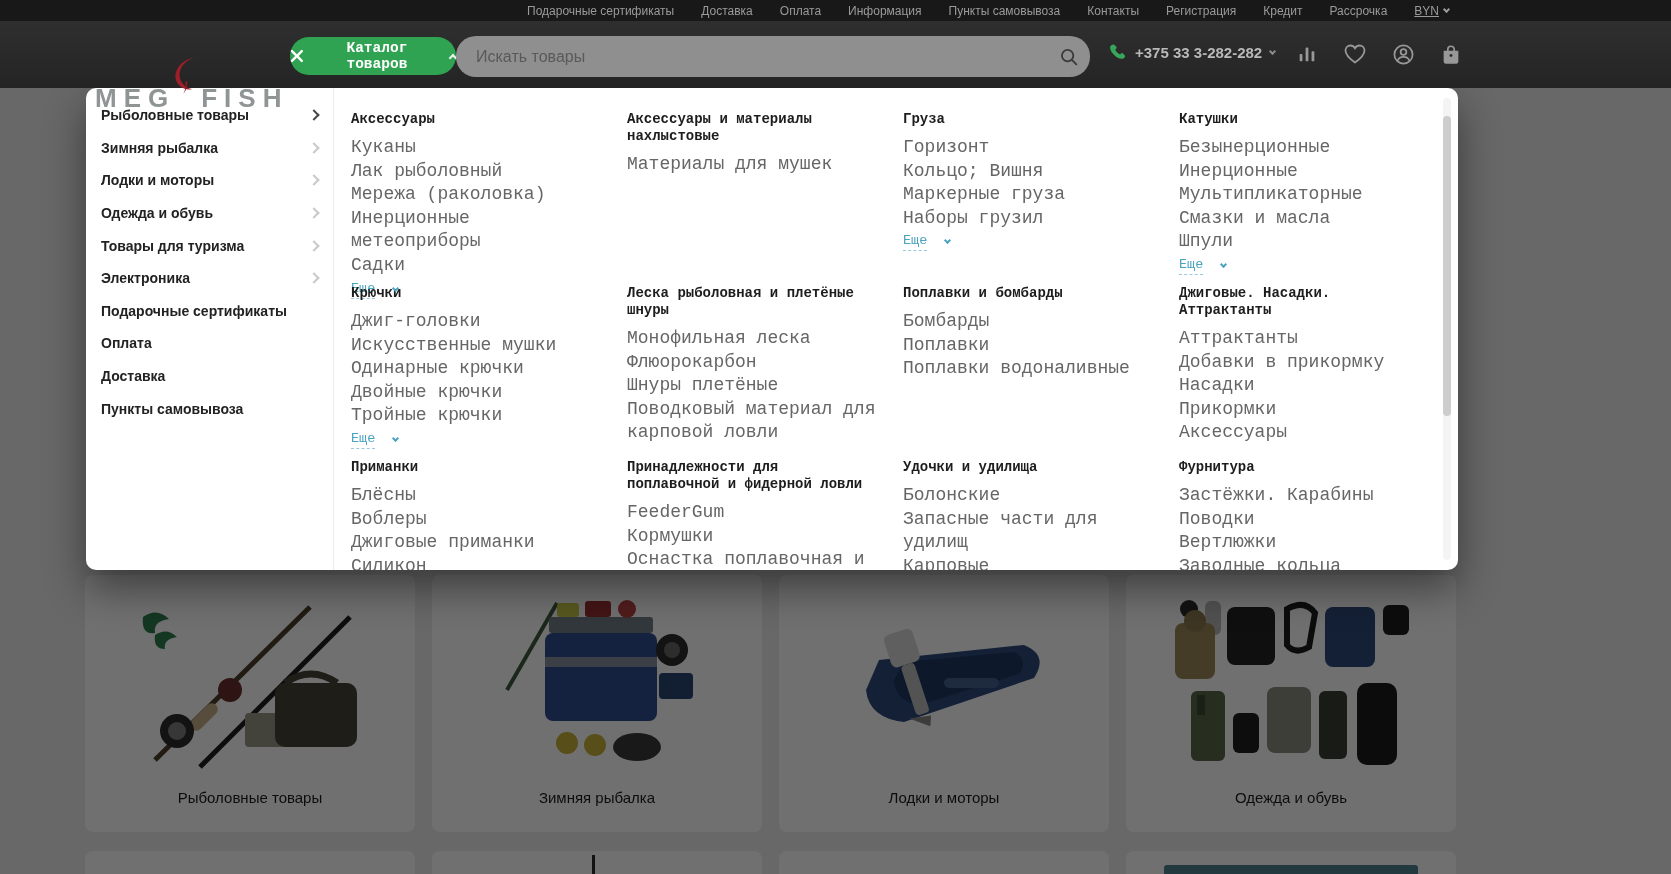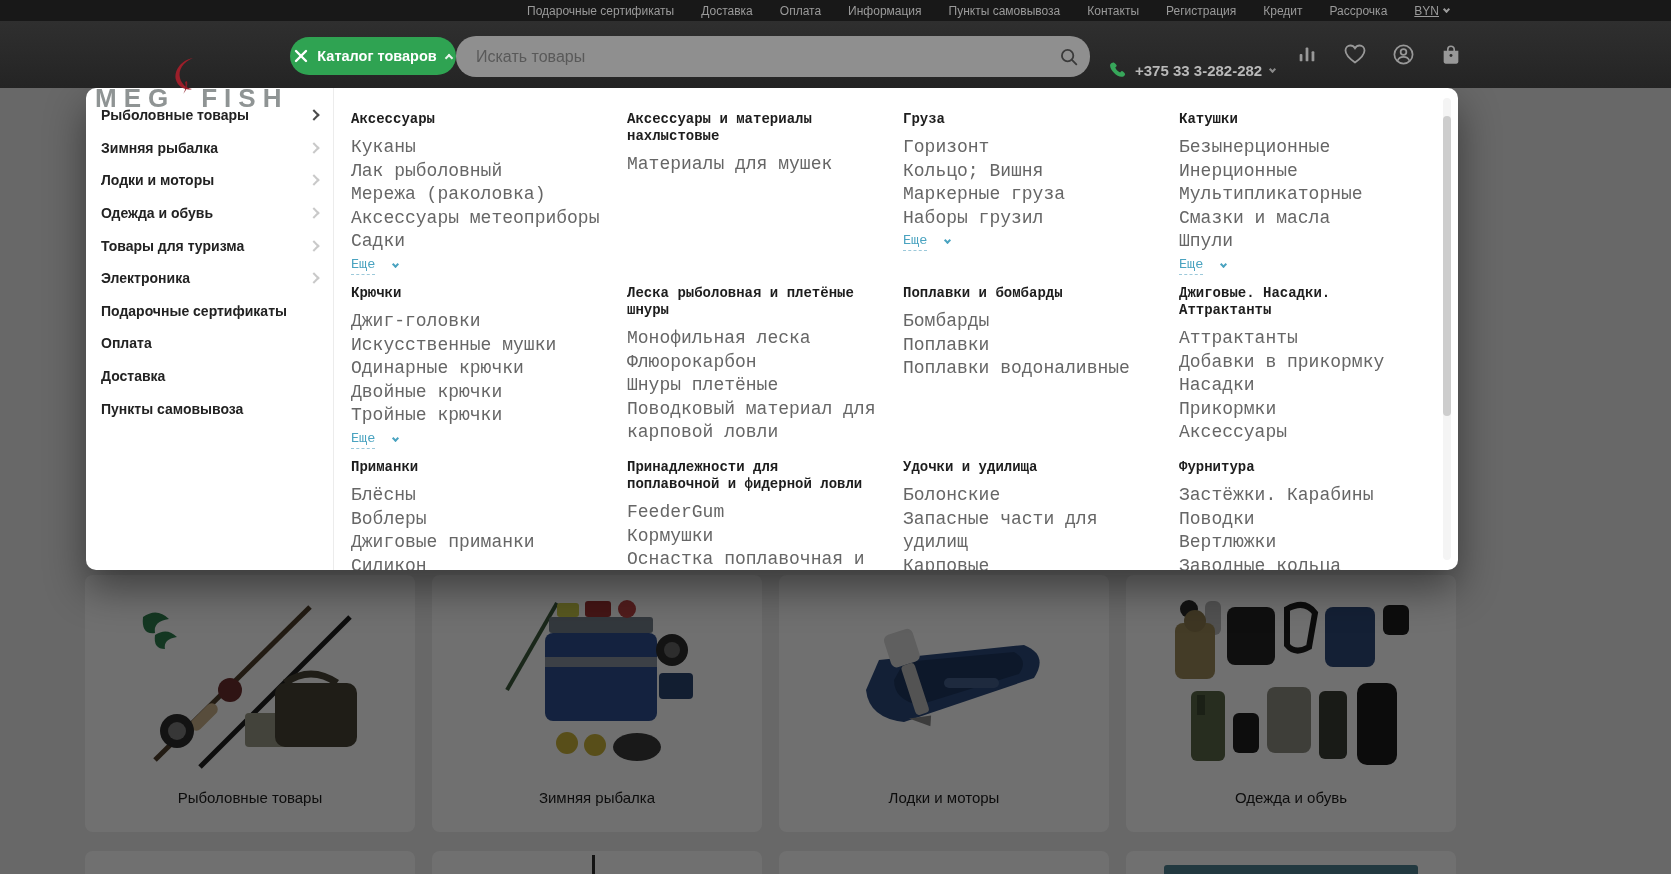--- a/index.html
+++ b/index.html
@@ -21,32 +21,32 @@
   .currency .chv { width:5px; height:5px; border-color:#9a9a9a; }
 
   
   .header { position:absolute; top:21px; left:0; width:100%; height:67px;
             background:linear-gradient(#2f2f2f,#242424); z-index:30; }
   .logo { position:absolute; left:95px; top:14px; display:flex; align-items:center; cursor:pointer; }
   .logo .ltxt { color:#8f9494; font-size:26px; font-weight:bold; letter-spacing:7px;margin-top:48px; }
   .logo svg { margin:0 2px 0 -2px; }
 
   .catalog-btn { position:absolute; left:290px; top:16px; width:166px; height:38px; border:none; border-radius:19px;
-                 background:#2fa352; color:#fff; font-family:Liberation Sans, sans-serif; font-size:14.5px; font-weight:bold;
+                 background:#2fa352; color:#fff; font-family:Liberation Mono, monospace; font-size:14.5px; font-weight:bold;
                  display:flex; align-items:center; justify-content:center; gap:9px; cursor:pointer; }
   .catalog-btn .chv { width:6px; height:6px; border-color:#e8f5ec; }
 
   .search-wrap { position:absolute; left:456px; top:15px; width:634px; height:41px; }
   .search-input { width:100%; height:100%; border:none; border-radius:20px; background:#8f8f8f;
                   padding:0 52px 0 20px; font-size:16px; color:#333; font-family:"Liberation Sans",sans-serif; }
   .search-input::placeholder { color:#595959; }
   .search-btn { position:absolute; right:4px; top:3px; width:35px; height:35px; border-radius:50%;
                 background:transparent; border:none; cursor:pointer; display:flex; align-items:center; justify-content:center; }
 
-  .phone-block { position:absolute; left:1108px; top:40px; display:flex; align-items:center; gap:8px; cursor:pointer; }
+  .phone-block { position:absolute; left:1108px; top:22px; display:flex; align-items:center; gap:8px; cursor:pointer; }
   .phone-num { color:#b9b9b9; font-size:15px; font-weight:bold; }
   .phone-block .chv { width:5px; height:5px; border-color:#8a8a8a; }
 
   .hicons { position:absolute; left:1294px; top:20px; display:flex; gap:22px; }
   .hicon { width:26px; height:26px; display:flex; align-items:center; justify-content:center; cursor:pointer; }
 
   
   .main { position:absolute; top:88px; left:0; width:100%; height:786px; background:#ededed; }
   .cards { position:absolute; left:85px; top:487px; width:1371px; display:grid;
            grid-template-columns:repeat(4,330px); grid-column-gap:17px; grid-row-gap:19px; }
@@ -300,21 +300,21 @@
       </div>
   </div>
 
   <div class="panel-menu">
 
     <div class="msec">
       <a class="mtitle">Аксессуары</a>
       <a class="mitem">Куканы</a>
       <a class="mitem">Лак рыболовный</a>
       <a class="mitem">Мережа (раколовка)</a>
-      <a class="mitem">Аксессуары метеоприборы</a>
+      <a class="mitem">Инерционные метеоприборы</a>
       <a class="mitem">Садки</a>
       <a class="more">
           <span>Еще</span>
           <i class="chv down"></i>
         </a>
     </div>
 
     <div class="msec">
       <a class="mtitle">Аксессуары и материалы нахлыстовые</a>
       <a class="mitem">Материалы для мушек</a>

